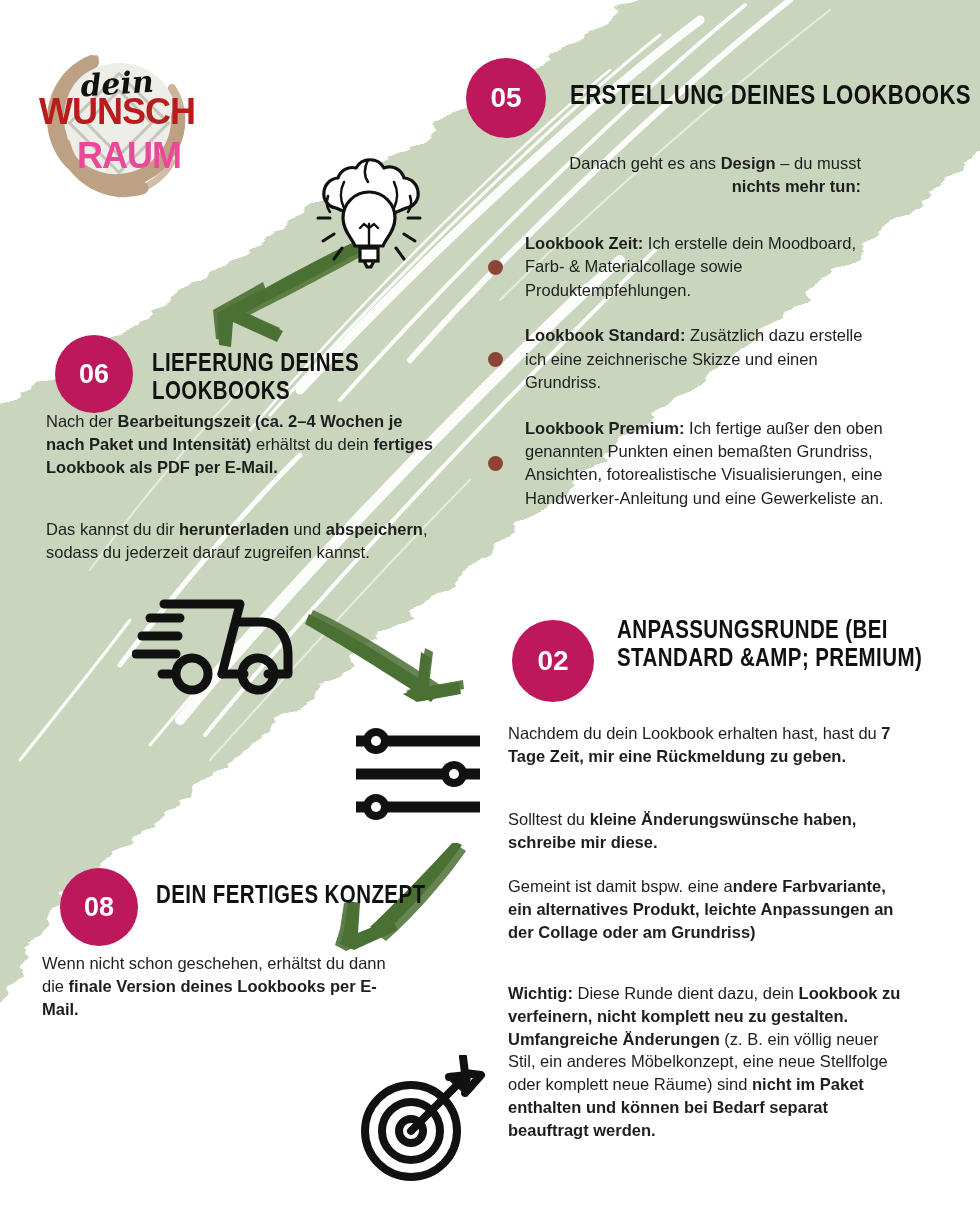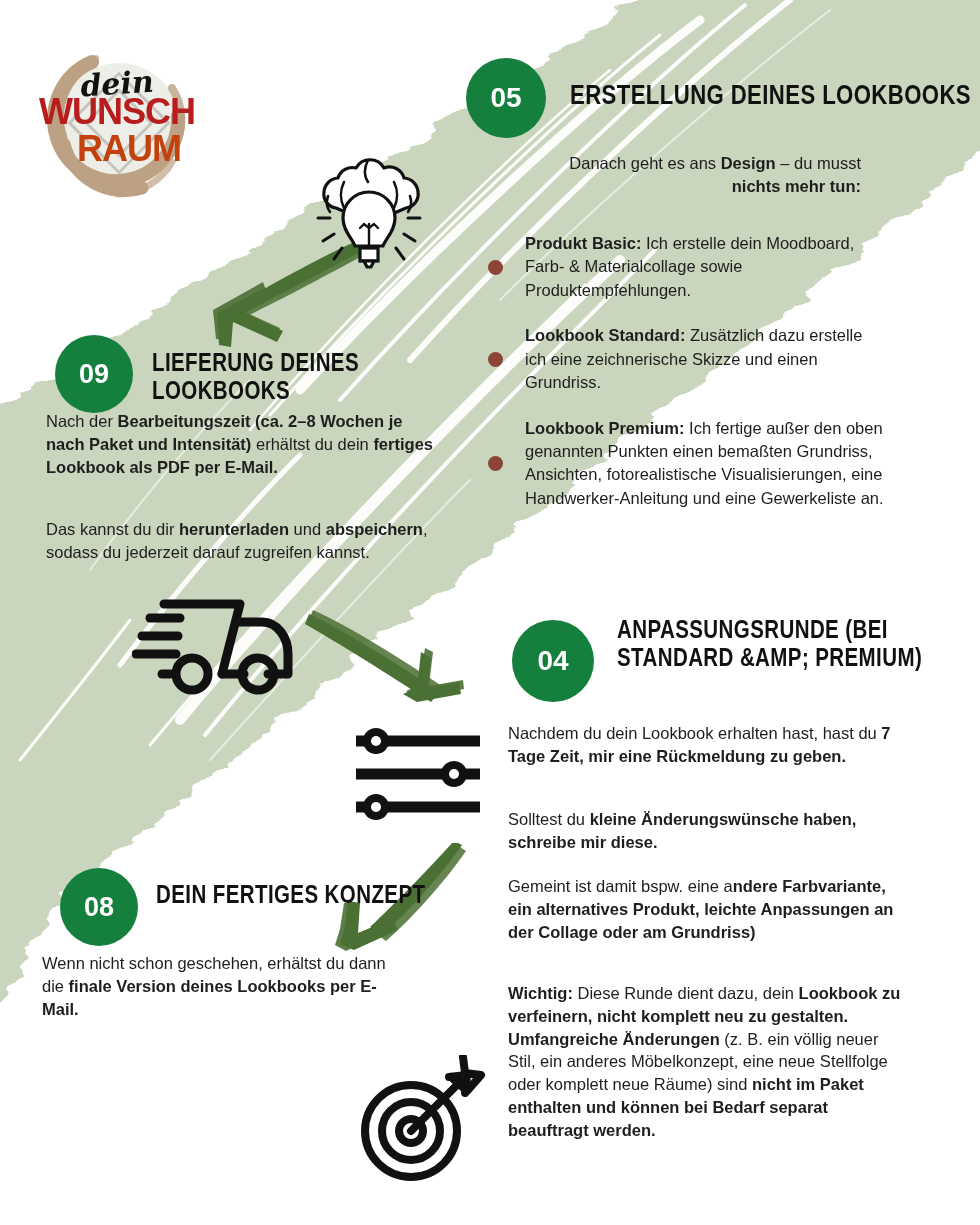--- a/index.html
+++ b/index.html
@@ -18,26 +18,26 @@
   
   .logo{position:absolute;left:22px;top:28px;width:190px;height:190px;z-index:6;}
   .logo-inner{position:absolute;left:0;top:0;width:190px;height:190px;}
   .logo-text{position:absolute;left:0;top:0;width:190px;height:190px;text-align:center;}
   .logo-dein{position:absolute;left:20px;top:38px;width:150px;
     font-family:"DejaVu Serif", serif;font-style:italic;font-weight:bold;
     font-size:30px;color:#111;transform:rotate(-4deg);letter-spacing:0px;}
   .logo-wunsch{position:absolute;left:0px;top:63px;width:190px;
     font-family:"Liberation Sans", sans-serif;font-weight:bold;font-size:36px;
     color:#b91c1c;letter-spacing:-1px;}
-  .logo-raum{position:absolute;left:12px;top:100px;width:190px;
+  .logo-raum{position:absolute;left:12px;top:107px;width:190px;
     font-family:"Liberation Sans", sans-serif;font-weight:bold;font-size:36px;
-    color:#c2410c;letter-spacing:-1px;}
-
-  
-  .badge{position:absolute;border-radius:50%;background:#15803d;
+    color:#ec4899;letter-spacing:-1px;}
+
+  
+  .badge{position:absolute;border-radius:50%;background:#be185d;
     color:#ffffff;font-family:"Liberation Sans", sans-serif;font-weight:bold;
     display:flex;align-items:center;justify-content:center;z-index:5;}
 
   
   .sec-title{position:absolute;z-index:5;
     font-family:"Liberation Sans", sans-serif;font-weight:bold;
     color:#111;letter-spacing:0.5px;line-height:1.12;
     text-transform:uppercase;transform:scaleX(0.82);transform-origin:left center;}
 
   
@@ -126,21 +126,21 @@
     <span>05</span>
   </div>
   <div class="sec-title" style="left:570px;top:80px;width:520px;font-size:27px;">
     <span>ERSTELLUNG DEINES LOOKBOOKS</span>
   </div>
   <div class="para" style="left:461px;top:152px;width:400px;text-align:right;">Danach geht es ans <b>Design</b> – du musst<br><b>nichts mehr tun:</b></div>
 
   <div class="bullets" style="left:488px;top:232px;width:400px;">
     <div class="bullet-row" style="margin-bottom:22px;">
       <span class="bullet-dot"></span>
-      <span class="bullet-text"><b>Produkt Basic:</b> Ich erstelle dein Moodboard, Farb- &amp; Materialcollage sowie Produktempfehlungen.</span>
+      <span class="bullet-text"><b>Lookbook Zeit:</b> Ich erstelle dein Moodboard, Farb- &amp; Materialcollage sowie Produktempfehlungen.</span>
     </div>
     <div class="bullet-row" style="margin-bottom:22px;">
       <span class="bullet-dot"></span>
       <span class="bullet-text"><b>Lookbook Standard:</b> Zusätzlich dazu erstelle ich eine zeichnerische Skizze und einen Grundriss.</span>
     </div>
     <div class="bullet-row">
       <span class="bullet-dot"></span>
       <span class="bullet-text"><b>Lookbook Premium:</b> Ich fertige außer den oben genannten Punkten einen bemaßten Grundriss, Ansichten, fotorealistische Visualisierungen, eine Handwerker-Anleitung und eine Gewerkeliste an.</span>
     </div>
   </div>
@@ -179,26 +179,26 @@
   <svg class="arrow" style="left:195px;top:235px;width:185px;height:115px;" viewBox="0 0 185 115">
     <g fill="#4b7034">
       <path d="M178,10 C150,25 95,55 48,78 L40,70 C85,45 140,14 172,2 Z"></path>
       <path d="M180,14 C152,29 98,59 50,82 l-6,-4 C88,53 142,22 174,8 Z" opacity="0.85"></path>
       <path d="M22,78 l45,-24 l5,12 l-22,12 l38,18 l-6,11 l-44,-20 l-2,25 l-12,-2 z"></path>
       <path d="M18,75 l50,-28 l3,8 l-30,18 l44,20 l-4,8 l-48,-22 l-2,26 l-10,-1 z" opacity="0.9"></path>
     </g>
   </svg>
 
   <div class="badge" style="left:55px;top:335px;width:78px;height:78px;font-size:27px;">
-    <span>09</span>
+    <span>06</span>
   </div>
   <div class="sec-title" style="left:152px;top:348px;width:420px;font-size:25px;">
     <span>LIEFERUNG DEINES LOOKBOOKS</span>
   </div>
-  <div class="para" style="left:46px;top:410px;width:390px;">Nach der <b>Bearbeitungszeit (ca. 2–8 Wochen je nach Paket und Intensität)</b> erhältst du dein <b>fertiges Lookbook als PDF per E-Mail.</b></div>
+  <div class="para" style="left:46px;top:410px;width:390px;">Nach der <b>Bearbeitungszeit (ca. 2–4 Wochen je nach Paket und Intensität)</b> erhältst du dein <b>fertiges Lookbook als PDF per E-Mail.</b></div>
   <div class="para" style="left:46px;top:518px;width:390px;">Das kannst du dir <b>herunterladen</b> und <b>abspeichern</b>, sodass du jederzeit darauf zugreifen kannst.</div>
 
   <svg class="icon" style="left:132px;top:592px;width:176px;height:106px;" viewBox="0 0 176 106">
     <g fill="none" stroke="#111" stroke-width="9" stroke-linecap="round" stroke-linejoin="round">
       <path d="M32,12 L108,12 L90,82"></path>
       <path d="M106,30 L130,30 C146,30 156,46 156,62 L156,82 L136,82"></path>
       <path d="M90,82 L112,82"></path>
       <path d="M38,82 L30,82"></path>
       <path d="M18,26 L48,26"></path>
       <path d="M10,44 L46,44"></path>
@@ -231,21 +231,21 @@
       <circle cx="28" cy="79" r="13"></circle>
     </g>
     <g fill="#ffffff">
       <circle cx="28" cy="13" r="5"></circle>
       <circle cx="106" cy="46" r="5"></circle>
       <circle cx="28" cy="79" r="5"></circle>
     </g>
   </svg>
 
   <div class="badge" style="left:512px;top:620px;width:82px;height:82px;font-size:28px;">
-    <span>04</span>
+    <span>02</span>
   </div>
   <div class="sec-title" style="left:617px;top:615px;width:420px;font-size:25px;">
     <span>ANPASSUNGSRUNDE (BEI STANDARD &amp;amp; PREMIUM)</span>
   </div>
   <div class="para" style="left:508px;top:722px;width:390px;">Nachdem du dein Lookbook erhalten hast, hast du <b>7 Tage Zeit, mir eine Rückmeldung zu geben.</b></div>
   <div class="para" style="left:508px;top:808px;width:390px;">Solltest du <b>kleine Änderungswünsche haben, schreibe mir diese.</b></div>
   <div class="para" style="left:508px;top:875px;width:390px;">Gemeint ist damit bspw. eine a<b>ndere Farbvariante, ein alternatives Produkt, leichte Anpassungen an der Collage oder am Grundriss)</b></div>
   <div class="para" style="left:508px;top:982px;width:400px;"><b>Wichtig:</b> Diese Runde dient dazu, dein <b>Lookbook zu verfeinern, nicht komplett neu zu gestalten. Umfangreiche Änderungen</b> (z.&nbsp;B. ein völlig neuer Stil, ein anderes Möbelkonzept, eine neue Stellfolge oder komplett neue Räume) sind <b>nicht im Paket enthalten und können bei Bedarf separat beauftragt werden.</b></div>
 
   <svg class="arrow" style="left:322px;top:843px;width:148px;height:118px;" viewBox="0 0 148 118">

